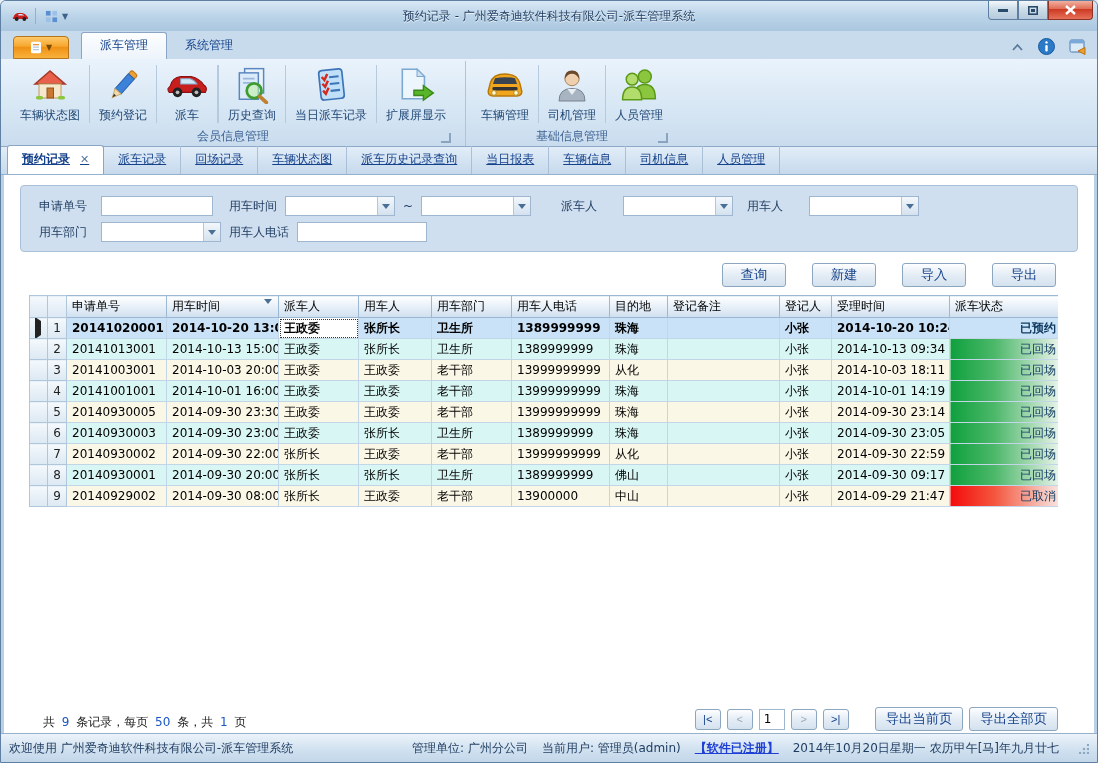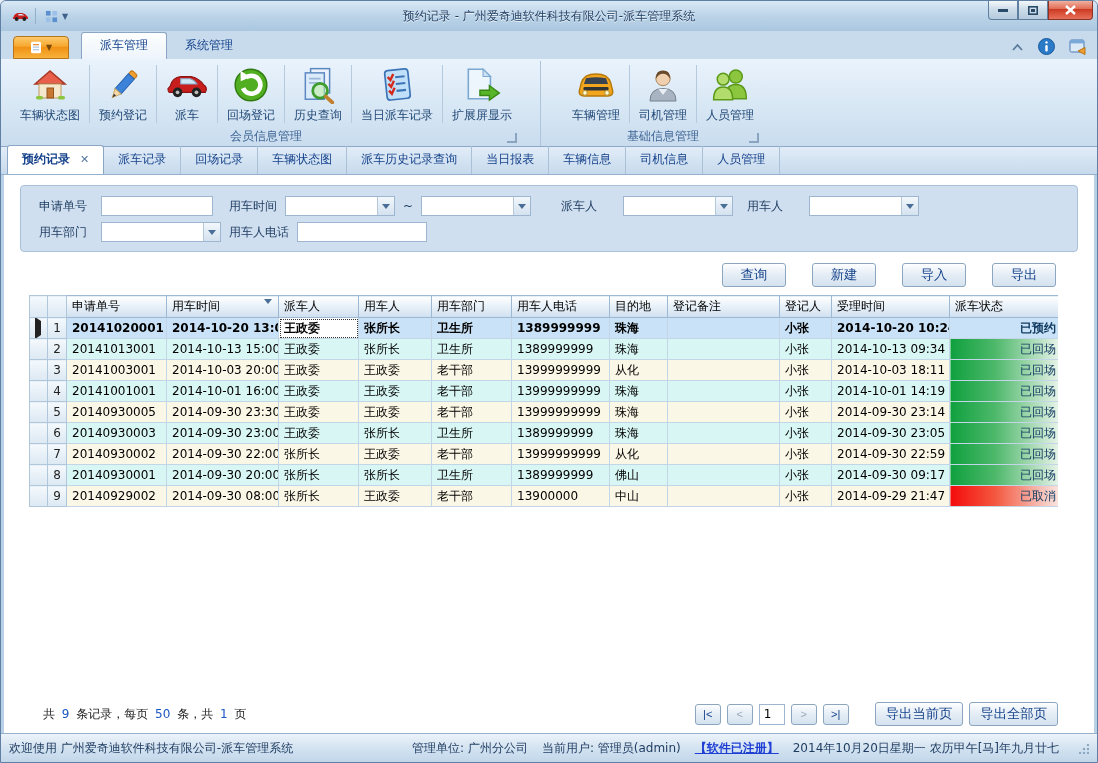--- a/index.html
+++ b/index.html
@@ -36,36 +36,36 @@
   .rtab { padding:4px 18px 5px; color:#15428b; cursor:default; }
   .rtab.active { background:linear-gradient(#fdfeff,#edf4fb); border:1px solid #8ba6c4; border-bottom:none;
     border-radius:3px 3px 0 0; }
   .rright { margin-left:auto; display:flex; align-items:center; gap:14px; padding-bottom:4px; }
 
   
   .ribbonbody { height:88px; background:linear-gradient(#eaf3fc,#d9e8f5 50%,#c9dcee);
     border-bottom:1px solid #8ea9c6; padding:2px 8px 0; }
   .rgroups { display:flex; height:100%; }
   .rgroup { display:flex; flex-direction:column; padding:0 2px; }
-  .rgroup + .rgroup { border-left:1px solid #aec4da; margin-left:17px; padding-left:22px; }
+  .rgroup + .rgroup { border-left:1px solid #aec4da; margin-left:8px; padding-left:6px; }
   .rbtns { display:flex; flex:1; align-items:stretch; }
   .rbtn { display:flex; flex-direction:column; align-items:center; justify-content:flex-start;
     padding:4px 9px 2px; border-radius:3px; cursor:default; }
   .ricon { height:40px; display:flex; align-items:center; justify-content:center; }
   .rlabel { color:#234a77; white-space:nowrap; margin-top:2px; }
   .rsep { width:1px; background:#b6cade; margin:4px 0; }
   .rgroup-label { display:flex; justify-content:center; position:relative;
     color:#3e6494; height:18px; margin-top:1px; }
   .launcher { position:absolute; right:4px; bottom:3px; width:10px; height:10px;
     border-right:2px solid #7b97b5; border-bottom:2px solid #7b97b5; opacity:.8; }
 
   
   .doctabs { height:28px; background:linear-gradient(#e2edf8,#c6d9ec); display:flex; align-items:flex-end;
     padding:0 6px; border-bottom:1px solid #95b1cd; }
-  .dtab { padding:5px 14px 6px; color:#15428b; border-right:1px solid #aac0d6; white-space:nowrap; }
+  .dtab { padding:5px 14px 6px; color:#15428b; border-right:1px solid #aac0d6; white-space:nowrap;text-decoration:underline; }
   .dtab.active { background:#fff; border:1px solid #8ba6c4; border-bottom:none; border-radius:3px 3px 0 0;
     font-weight:bold; display:flex; gap:10px; align-items:center; }
   .dtab .close-x { color:#5577a0; font-weight:bold; font-size:11px; }
 
   
   .content { flex:1; background:#fff; border-left:3px solid #b9d1e7; border-right:3px solid #b9d1e7;
     display:flex; flex-direction:column; padding:10px 10px 0; overflow:hidden; }
 
   .filter { background:#cfdfef; border:1px solid #aac0d8; border-radius:4px; margin:0 6px;
     padding:9px 0 8px 18px; }
@@ -100,21 +100,21 @@
   .grid tr.selected td.cell { background:#c9e2f7;font-weight:bold; }
   .grid td.focus { background:#fff !important; outline:1px dotted #333; outline-offset:-2px; }
   .sort-arrow { position:absolute; right:6px; top:8px; }
   .sel-arrow { width:0; height:0; border-top:4px solid transparent; border-bottom:4px solid transparent;
     border-left:6px solid #222; margin:0 auto; }
   td.status { text-align:right; color:#123c62; }
   td.status.st-returned { background:linear-gradient(90deg,#0fa03e,#4db86a 40%,#cde8d3 88%,#eef7ef) !important; }
   td.status.st-cancelled { background:linear-gradient(90deg,#f40b0b,#f4573f 40%,#f6cfc7 88%,#fbe9e5) !important; }
 
   
-  .pager { height:34px; display:flex; align-items:center; margin:0 26px 2px 15px; }
+  .pager { height:34px; display:flex; align-items:flex-end; margin:0 26px 2px 15px; }
   .psum { color:#222; padding-left:14px; }
   .psum b { color:#1a56c4; font-weight:normal; margin:0 3px; }
   .pctl { margin-left:auto; display:flex; align-items:center; gap:6px; }
   .pbtn { min-width:26px; height:21px; padding:0 4px; font-size:11px; }
   .pbtn.disabled { color:#9aaabb; }
   .pageinput { width:26px; height:21px; text-align:left; }
   .pgap { width:14px; }
 
   
   .statusbar { height:20px; background:linear-gradient(#ecf3fa,#cfe0ef 60%,#c3d7ea);
@@ -254,30 +254,20 @@
                   <circle cx="11" cy="21" r="4.6" fill="#222"></circle>
                   <circle cx="11" cy="21" r="1.8" fill="#bbb"></circle>
                   <circle cx="29" cy="21" r="4.6" fill="#222"></circle>
                   <circle cx="29" cy="21" r="1.8" fill="#bbb"></circle>
                   <path d="M14 8 L23 8 Q27.5 9.5 29.5 13 L14 13 Z" fill="#cfe8f8" stroke="#88aac8"></path>
                 </svg>
               </div>
               <div class="rlabel">派车</div>
             </div>
             <div class="rsep"></div>
-            <div class="rbtn">
-              <div class="ricon">
-                <svg width="38" height="38" viewBox="0 0 36 36">
-                  <circle cx="18" cy="18" r="15" fill="#52ae21" stroke="#2f7a10" stroke-width="1.4"></circle>
-                  <path d="M10.5 21 A8.5 8.5 0 1 0 13.5 10.8" fill="none" stroke="#fff" stroke-width="4.4"></path>
-                  <path d="M8 4.5 L8.3 14.5 L17.5 10.5 Z" fill="#fff"></path>
-                </svg>
-              </div>
-              <div class="rlabel">回场登记</div>
-            </div>
             <div class="rsep"></div>
             <div class="rbtn">
               <div class="ricon">
                 <svg width="38" height="38" viewBox="0 0 36 36">
                   <rect x="11" y="2.5" width="18" height="23" fill="#eaf2fb" stroke="#5b87c0" stroke-width="1.4"></rect>
                   <rect x="6" y="6.5" width="18" height="25" fill="#dcebfa" stroke="#5b87c0" stroke-width="1.4"></rect>
                   <line x1="9.5" y1="12" x2="20.5" y2="12" stroke="#9cb8d8" stroke-width="1.6"></line>
                   <line x1="9.5" y1="16" x2="20.5" y2="16" stroke="#9cb8d8" stroke-width="1.6"></line>
                   <circle cx="20" cy="23.5" r="7" fill="rgba(190,240,160,.55)" stroke="#3f9c2f" stroke-width="2.6"></circle>
                   <line x1="25.5" y1="29" x2="31.5" y2="34.5" stroke="#c08030" stroke-width="3.6" stroke-linecap="round"></line>

